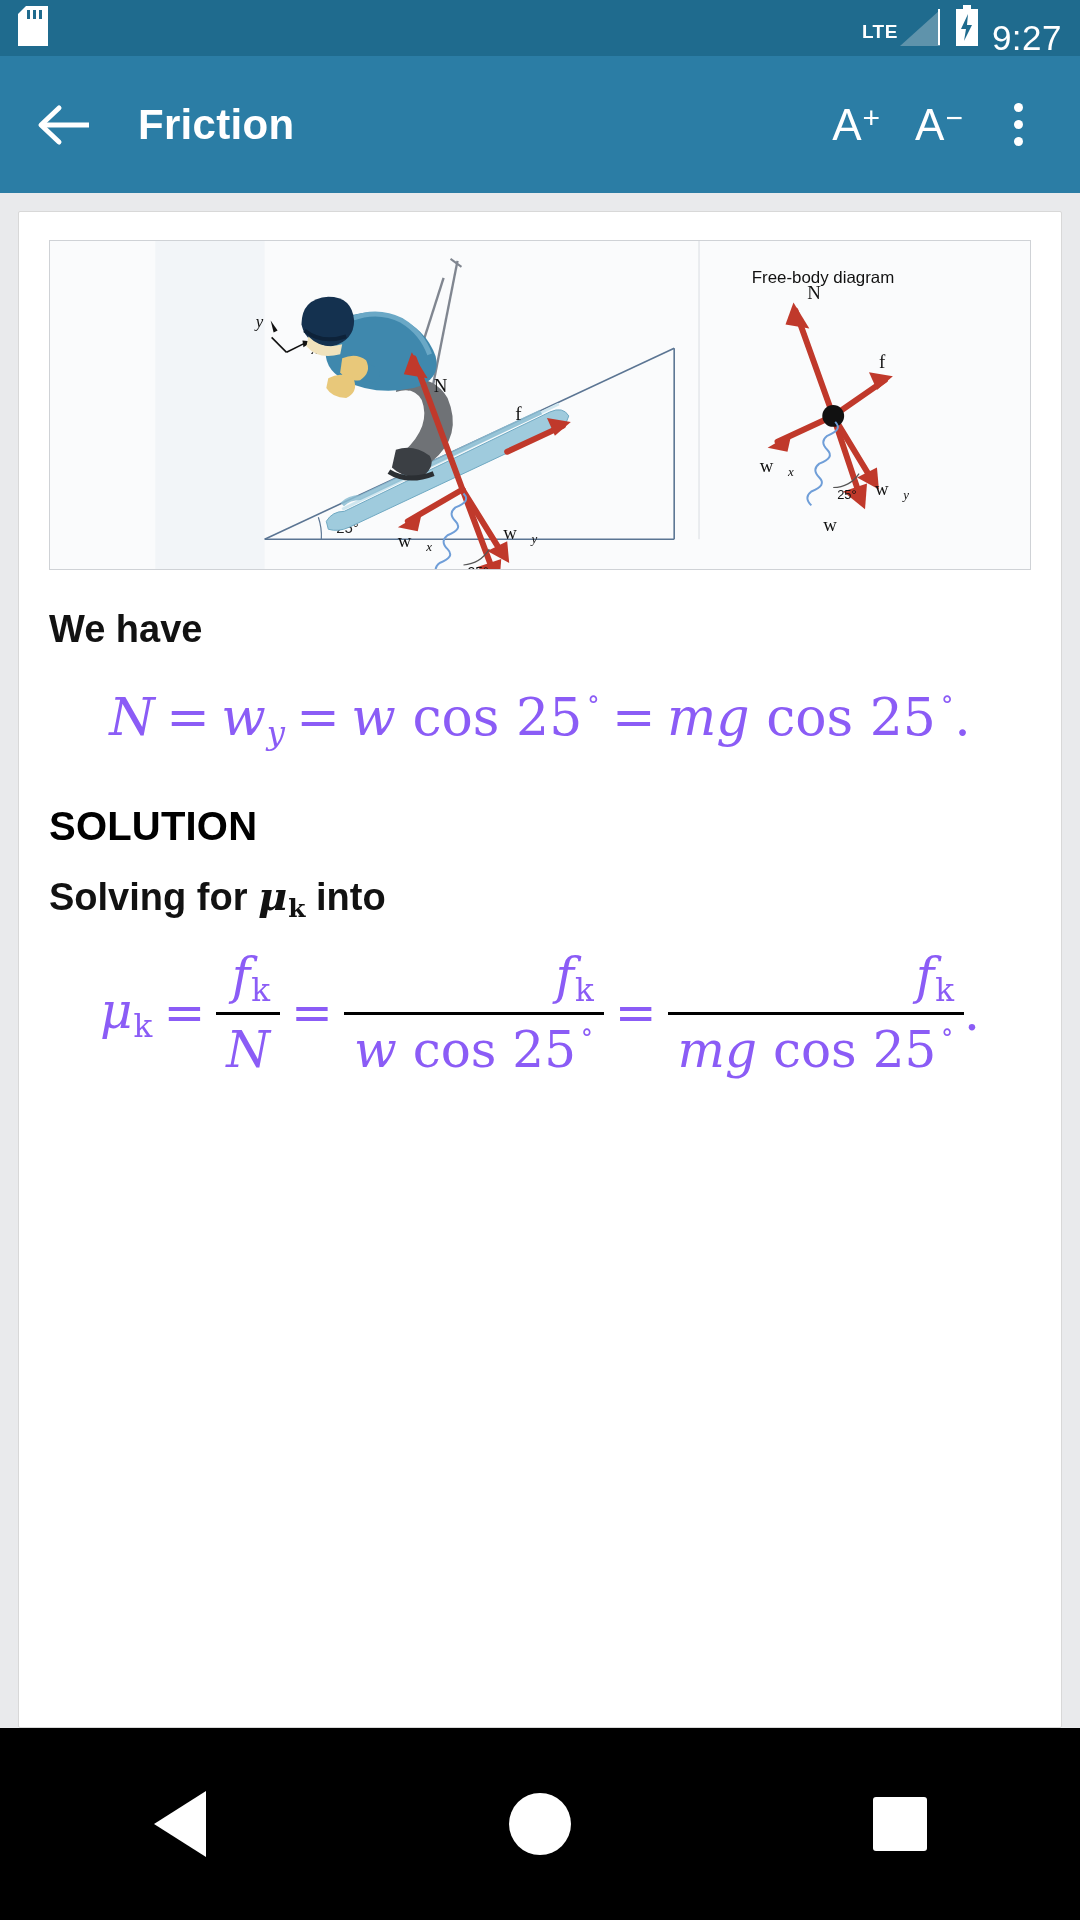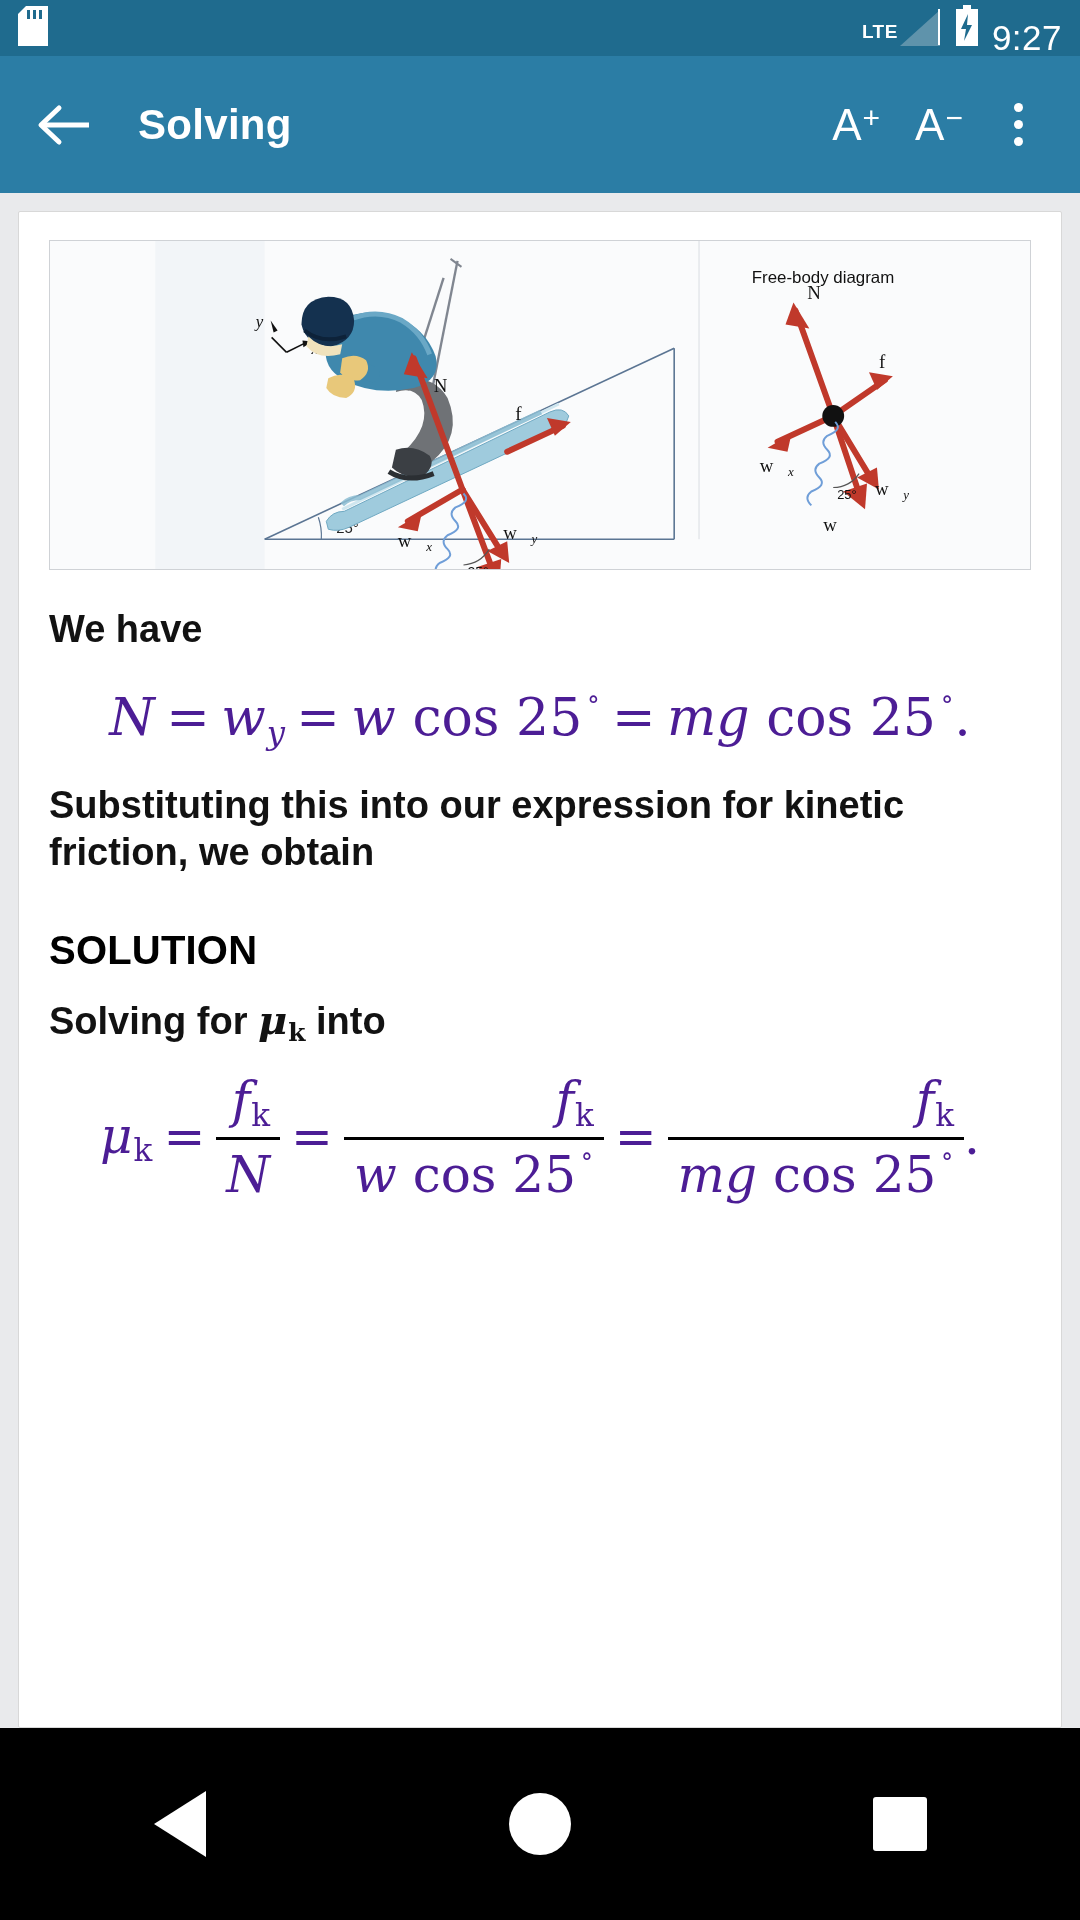--- a/index.html
+++ b/index.html
@@ -73,21 +73,21 @@
   .prose {
     font-size: 38px; line-height: 1.24; color: #121212;
     margin: 22px 0 10px 0; font-family: "Liberation Sans", sans-serif; font-weight: bold;
   }
   .section-head {
     font-size: 40px; font-weight: bold; color: #000;
     margin: 52px 0 20px 0; letter-spacing: .2px;
   }
 
   
-  .math { font-family: "DejaVu Serif", "Liberation Serif", serif; color: #4c1d95; }
+  .math { font-family: "DejaVu Serif", "Liberation Serif", serif; color: #8b5cf6; }
   .display-math {
     text-align: center; margin: 34px 0 30px 0;
     font-size: 52px; white-space: nowrap;
   }
   .mi { font-style: italic; }
   .mup { font-style: normal; }
   .sub {
     font-size: .62em; vertical-align: -0.28em; font-style: normal;
     margin-left: 1px; display: inline-block;
   }
@@ -157,21 +157,21 @@
     </div>
   </div>
 
   <div class="appbar">
     <div class="back-btn">
       <svg width="56" height="48" viewBox="0 0 56 48">
         <path d="M4 24 H52" stroke="#fff" stroke-width="5" fill="none"></path>
         <path d="M22 7 L4 24 L22 41" stroke="#fff" stroke-width="5" fill="none" stroke-linecap="round" stroke-linejoin="round"></path>
       </svg>
     </div>
-    <div class="app-title">Solving</div>
+    <div class="app-title">Friction</div>
     <div class="appbar-spacer"></div>
     <div class="ab-action">
       <span>A</span>
         <sup>+</sup>
     </div>
     <div class="ab-action">
       <span>A</span>
         <sup>−</sup>
     </div>
     <div class="overflow-btn">
@@ -302,21 +302,20 @@
           </g>
         </svg>
       </div>
 
       <p class="prose">We have</p>
 
       <div class="display-math math">
         <span class="mi">N</span><span class="op">=</span><span class="mi">w</span><span class="sub sub-it">y</span><span class="op">=</span><span class="mi">w</span>&nbsp;<span class="mup">cos</span>&nbsp;<span class="mup">25</span><span class="deg">˚</span><span class="op">=</span><span class="mi">m</span><span class="mi">g</span>&nbsp;<span class="mup">cos</span>&nbsp;<span class="mup">25</span><span class="deg">˚</span><span class="mup">.</span>
       </div>
 
-      <p class="prose">Substituting this into our expression for kinetic friction, we obtain</p>
 
 
 
       <h2 class="section-head">SOLUTION</h2>
 
       <p class="prose"><span>Solving for </span><span class="inline-math"><span>μ</span><span class="sub">k</span></span><span> into</span></p>
 
       <div class="frac-row math">
         <span><span class="mi">μ</span><span class="sub">k</span></span>
         <span class="op">=</span>

